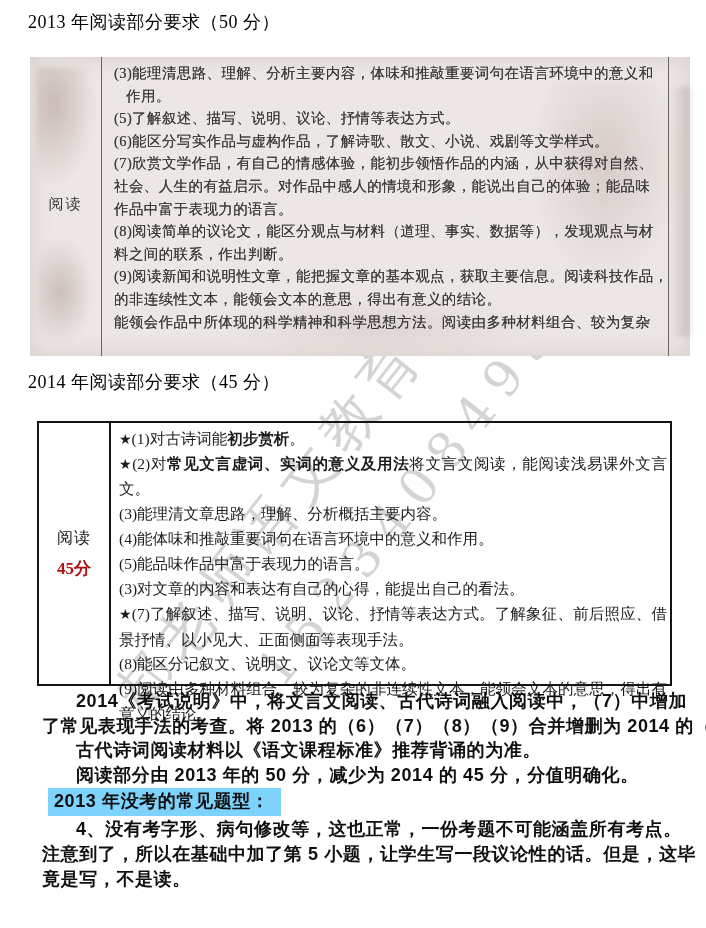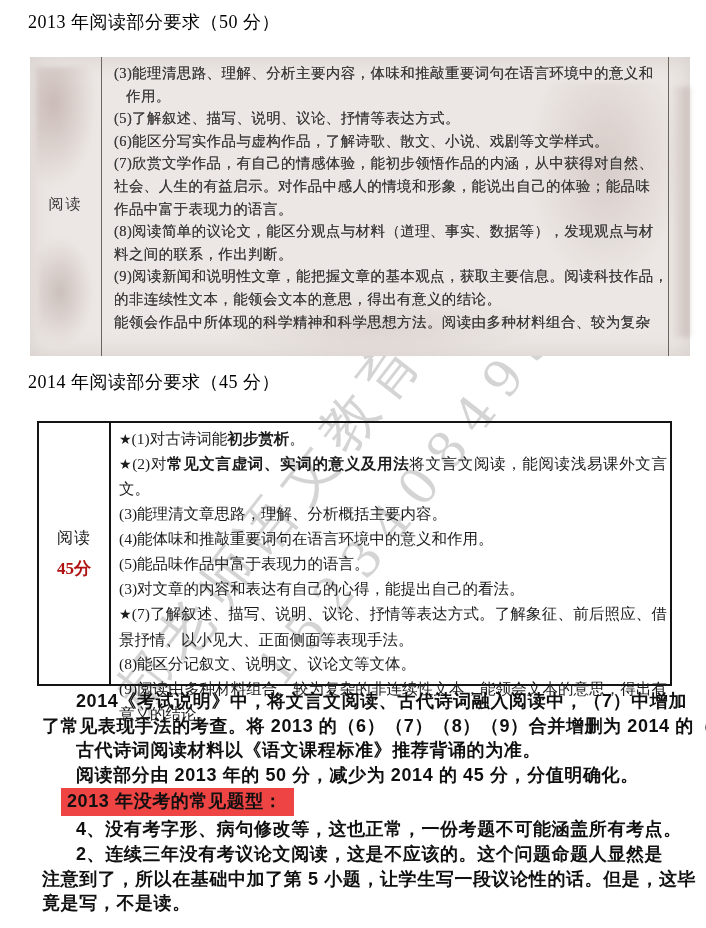--- a/index.html
+++ b/index.html
@@ -44,21 +44,21 @@
   .t-right{flex:1;padding:4px 3px 2px 8px;font-size:15.5px;line-height:24.2px;color:#1b1b1b;}
   .req{text-align:justify;}
   .req .bold{font-weight:800;}
   .star{font-size:14px;letter-spacing:0;}
   
   #commentary{position:absolute;left:42px;top:689px;width:660px;z-index:2;
       font-family:Liberation Sans, sans-serif;font-weight:700;color:#101010;}
   .c-line{font-size:18px;line-height:24.6px;letter-spacing:.6px;white-space:nowrap;}
   .ind{padding-left:34px;}
   .hl-wrap{line-height:26px;margin:1px 0 1px 0;}
-  .hl{display:inline-block;background:#ef4444;padding:0 12px 2px 6px;margin-left:19px;
+  .hl{display:inline-block;background:#7dd3fc;padding:0 12px 2px 6px;margin-left:6px;
       font-size:18px;letter-spacing:.6px;}
 </style>
 </head>
 <body>
 
 <div class="wm wm-text">郝老师语文教育</div>
 <div class="wm wm-num">1523408495</div>
 
 <div class="doc-title" id="title-2013">2013 年阅读部分要求（50 分）</div>
 <div class="doc-title" id="title-2014">2014 年阅读部分要求（45 分）</div>
@@ -108,16 +108,15 @@
 
 <div id="commentary">
   <div class="c-line ind">2014《考试说明》中，将文言文阅读、古代诗词融入阅读中，（7）中增加</div>
   <div class="c-line">了常见表现手法的考查。将 2013 的（6）（7）（8）（9）合并增删为 2014 的（8）。</div>
   <div class="c-line ind">古代诗词阅读材料以《语文课程标准》推荐背诵的为准。</div>
   <div class="c-line ind">阅读部分由 2013 年的 50 分，减少为 2014 的 45 分，分值明确化。</div>
   <div class="hl-wrap">
     <span class="hl">2013 年没考的常见题型：</span>
   </div>
   <div class="c-line ind">4、没有考字形、病句修改等，这也正常，一份考题不可能涵盖所有考点。</div>
-  <div class="c-line ind">2、连续三年没有考议论文阅读，这是不应该的。这个问题命题人显然是</div>
   <div class="c-line">注意到了，所以在基础中加了第 5 小题，让学生写一段议论性的话。但是，这毕</div>
   <div class="c-line">竟是写，不是读。</div>
 </div>
 
 </body></html>

